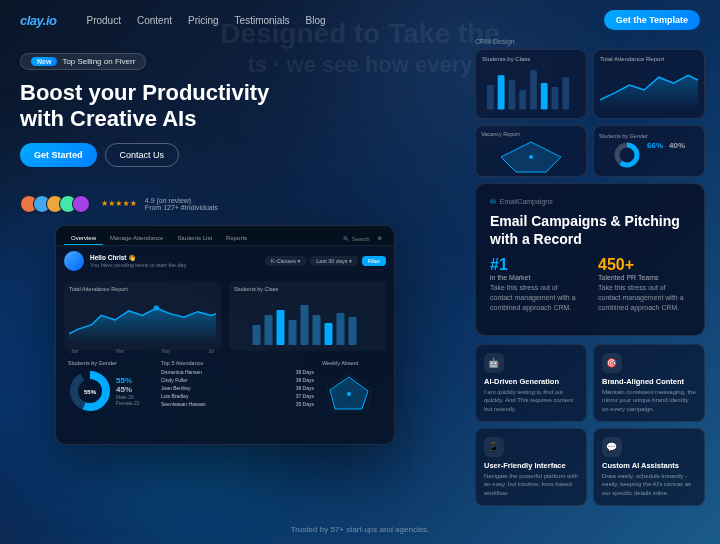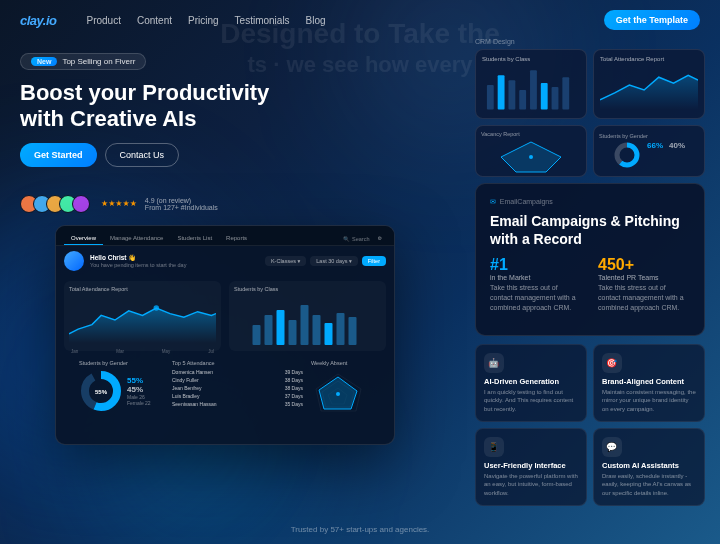--- a/index.html
+++ b/index.html
@@ -235,21 +235,21 @@
       flex: 1;
       background: rgba(255,255,255,0.03);
       border-radius: 6px;
       padding: 5px;
       position: relative;
     }
     .chart-title { font-size: 5.5px; color: rgba(255,255,255,0.6); margin-bottom: 3px; }
     
     .dash-bottom {
       display: flex;
-      padding: 4px 23px;
+      padding: 4px 12px;
       gap: 8px;
       height: 70px;
     }
 
     
     .right-panel {
       position: absolute;
       top: 38px;
       right: 15px;
       width: 230px;

